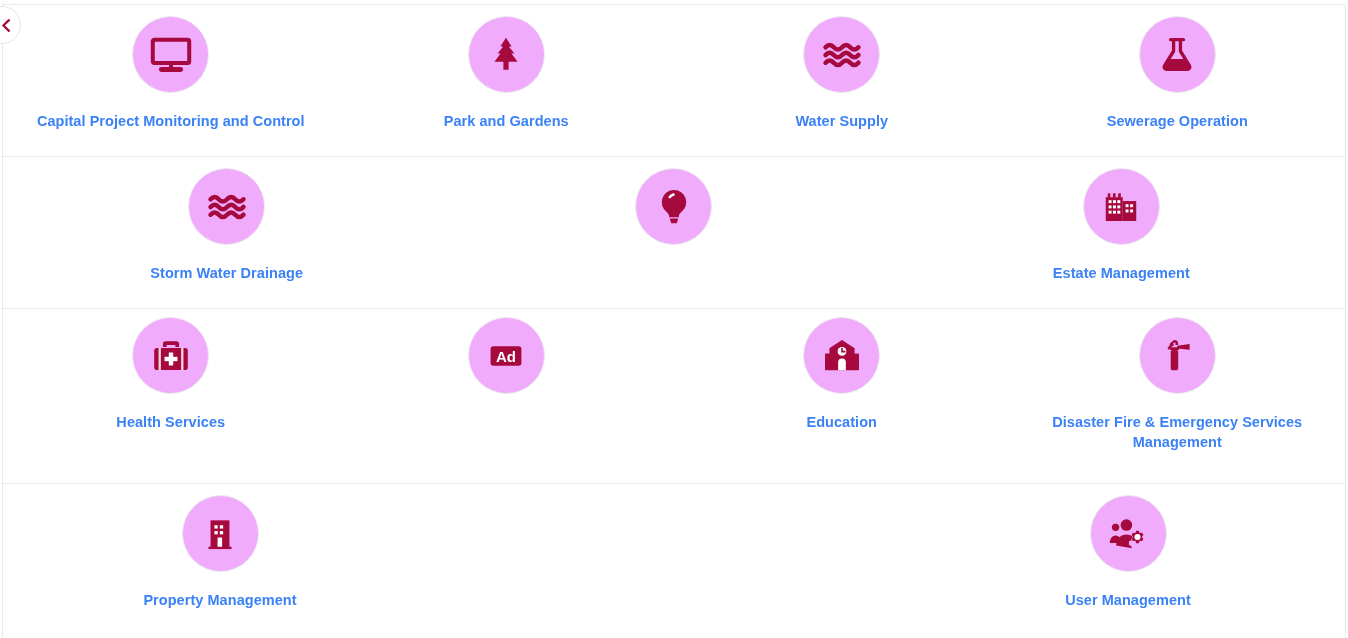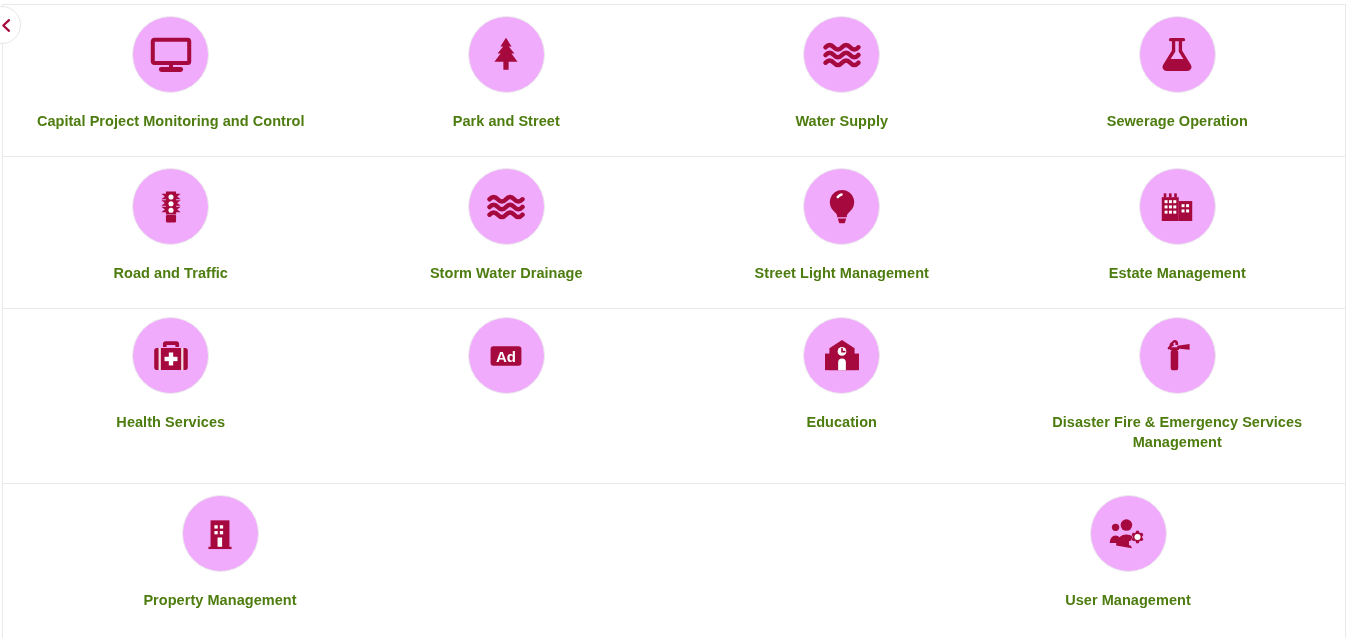--- a/index.html
+++ b/index.html
@@ -81,21 +81,21 @@
     align-items: center;
     justify-content: center;
     margin-bottom: 0;
   }
   .icon-circle svg { display: block; }
 
   .tile-label {
     margin-top: 18px;
     font-size: 14.5px;
     font-weight: bold;
-    color: #4d7c0f;
+    color: #3b82f6;
     text-align: center;
     line-height: 1.38;
     letter-spacing: 0.05px;
     max-width: 300px;
     padding: 0 6px;
   }
   
   .row-3 .tile { padding-top: 8px; }
   .row-4 .tile { padding-top: 11px; }
 </style>
@@ -118,21 +118,21 @@
         </div>
         <div class="tile-label">Capital Project Monitoring and Control</div>
       </div>
 
       <div class="tile">
         <div class="icon-circle">
           <svg width="42" height="42" viewBox="0 0 24 24" fill="#a6093d">
             <path d="M12 2.2 L15.2 7.1 L13.6 7.1 L16.8 11.2 L15.1 11.2 L18.6 15.8 L13.5 15.8 L13.5 20.4 L10.5 20.4 L10.5 15.8 L5.4 15.8 L8.9 11.2 L7.2 11.2 L10.4 7.1 L8.8 7.1 Z"></path>
           </svg>
         </div>
-        <div class="tile-label">Park and Street</div>
+        <div class="tile-label">Park and Gardens</div>
       </div>
 
       <div class="tile">
         <div class="icon-circle">
           <svg width="42" height="42" viewBox="0 0 24 24" fill="none" stroke="#a6093d" stroke-width="2.6" stroke-linecap="round">
             <path d="M2.6 7.6 q2.35 -2.6 4.7 0 q2.35 2.6 4.7 0 q2.35 -2.6 4.7 0 q2.35 2.6 4.7 0"></path>
             <path d="M2.6 12 q2.35 -2.6 4.7 0 q2.35 2.6 4.7 0 q2.35 -2.6 4.7 0 q2.35 2.6 4.7 0"></path>
             <path d="M2.6 16.4 q2.35 -2.6 4.7 0 q2.35 2.6 4.7 0 q2.35 -2.6 4.7 0 q2.35 2.6 4.7 0"></path>
           </svg>
         </div>
@@ -144,53 +144,40 @@
           <svg width="42" height="42" viewBox="0 0 24 24" fill="#a6093d">
             <path d="M8.3 2.3 h7.4 a0.9 0.9 0 0 1 0 1.9 h-0.8 v5.2 l5 8.1 a2.4 2.4 0 0 1 -2.05 3.7 h-11.7 a2.4 2.4 0 0 1 -2.05 -3.7 l5 -8.1 v-5.2 h-0.8 a0.9 0.9 0 0 1 0 -1.9 z M11 4.2 v5.9 l-2.6 4.2 h7.2 l-2.6 -4.2 v-5.9 z"></path>
           </svg>
         </div>
         <div class="tile-label">Sewerage Operation</div>
       </div>
     </div>
 
     <div class="row row-2">
 
-      <div class="tile">
-        <div class="icon-circle">
-          <svg width="42" height="42" viewBox="0 0 24 24" fill="#a6093d">
-            <path d="M9.1 3.2 h5.8 v1.2 h2.6 l-2 1.6 2 1.6 h-2.6 v0.5 h2.6 l-2 1.6 2 1.6 h-2.6 v0.5 h2.6 l-2 1.6 2 1.6 h-2.6 v1.3 h-5.8 v-1.3 h-2.6 l2 -1.6 -2 -1.6 h2.6 v-0.5 h-2.6 l2 -1.6 -2 -1.6 h2.6 v-0.5 h-2.6 l2 -1.6 -2 -1.6 h2.6 z"></path>
-            <rect x="9.1" y="16.5" width="5.8" height="4.3" rx="0.6"></rect>
-            <circle cx="12" cy="6.3" r="1.45" fill="#ffffff"></circle>
-            <circle cx="12" cy="10.1" r="1.45" fill="#ffffff"></circle>
-            <circle cx="12" cy="13.9" r="1.45" fill="#ffffff"></circle>
-          </svg>
-        </div>
-        <div class="tile-label">Road and Traffic</div>
-      </div>
 
       <div class="tile">
         <div class="icon-circle">
           <svg width="42" height="42" viewBox="0 0 24 24" fill="none" stroke="#a6093d" stroke-width="2.6" stroke-linecap="round">
             <path d="M2.6 7.6 q2.35 -2.6 4.7 0 q2.35 2.6 4.7 0 q2.35 -2.6 4.7 0 q2.35 2.6 4.7 0"></path>
             <path d="M2.6 12 q2.35 -2.6 4.7 0 q2.35 2.6 4.7 0 q2.35 -2.6 4.7 0 q2.35 2.6 4.7 0"></path>
             <path d="M2.6 16.4 q2.35 -2.6 4.7 0 q2.35 2.6 4.7 0 q2.35 -2.6 4.7 0 q2.35 2.6 4.7 0"></path>
           </svg>
         </div>
         <div class="tile-label">Storm Water Drainage</div>
       </div>
 
       <div class="tile">
         <div class="icon-circle">
           <svg width="42" height="42" viewBox="0 0 24 24" fill="#a6093d">
             <path d="M12 2.3 a7 7 0 0 0 -4.1 12.68 c0.85 0.62 1.35 1.5 1.35 2.42 v0.5 h5.5 v-0.5 c0 -0.92 0.5 -1.8 1.35 -2.42 A7 7 0 0 0 12 2.3 z"></path>
             <path d="M9.6 18.6 h4.8 l-0.7 2.2 a0.8 0.8 0 0 1 -0.76 0.55 h-1.88 a0.8 0.8 0 0 1 -0.76 -0.55 z"></path>
             <path d="M9.6 6.3 a4 4 0 0 1 2.1 -1.45" fill="none" stroke="#ffffff" stroke-width="1.5" stroke-linecap="round"></path>
           </svg>
         </div>
-        <div class="tile-label">Street Light Management</div>
       </div>
 
       <div class="tile">
         <div class="icon-circle">
           <svg width="42" height="42" viewBox="0 0 24 24" fill="#a6093d">
             <rect x="4.4" y="4.2" width="1.5" height="2.4"></rect>
             <rect x="7.4" y="4.2" width="1.5" height="2.4"></rect>
             <rect x="10.4" y="4.2" width="1.5" height="2.4"></rect>
             <path d="M3.3 6.4 h9.7 v13.6 h-9.7 z"></path>
             <path d="M13 8.6 h7.7 v11.4 h-7.7 z"></path>

